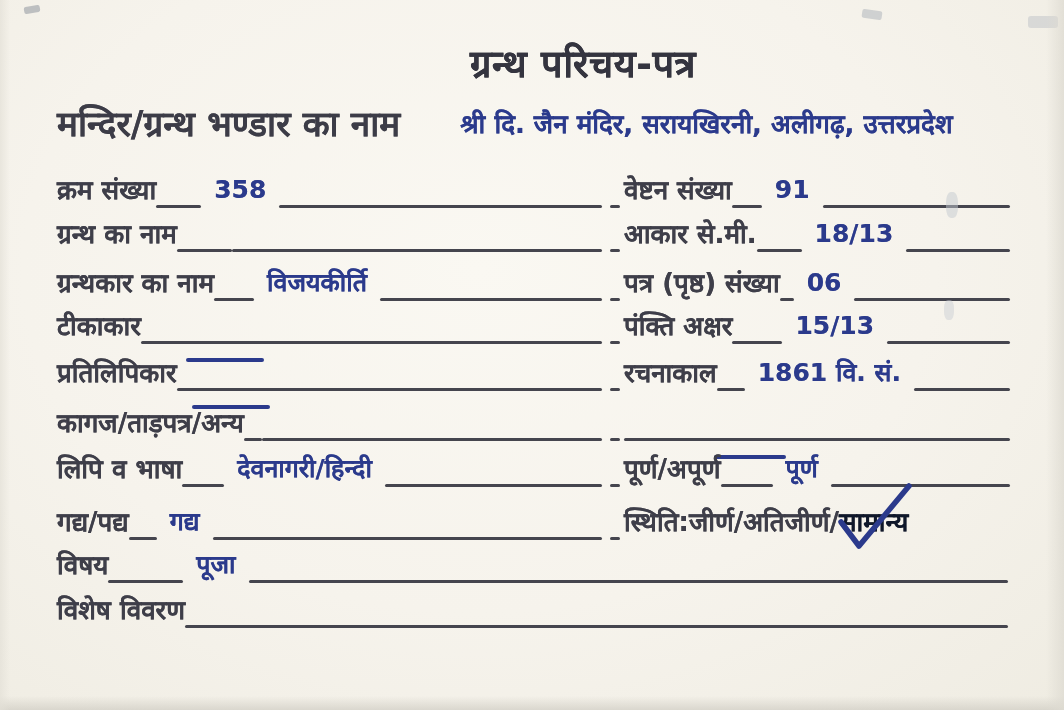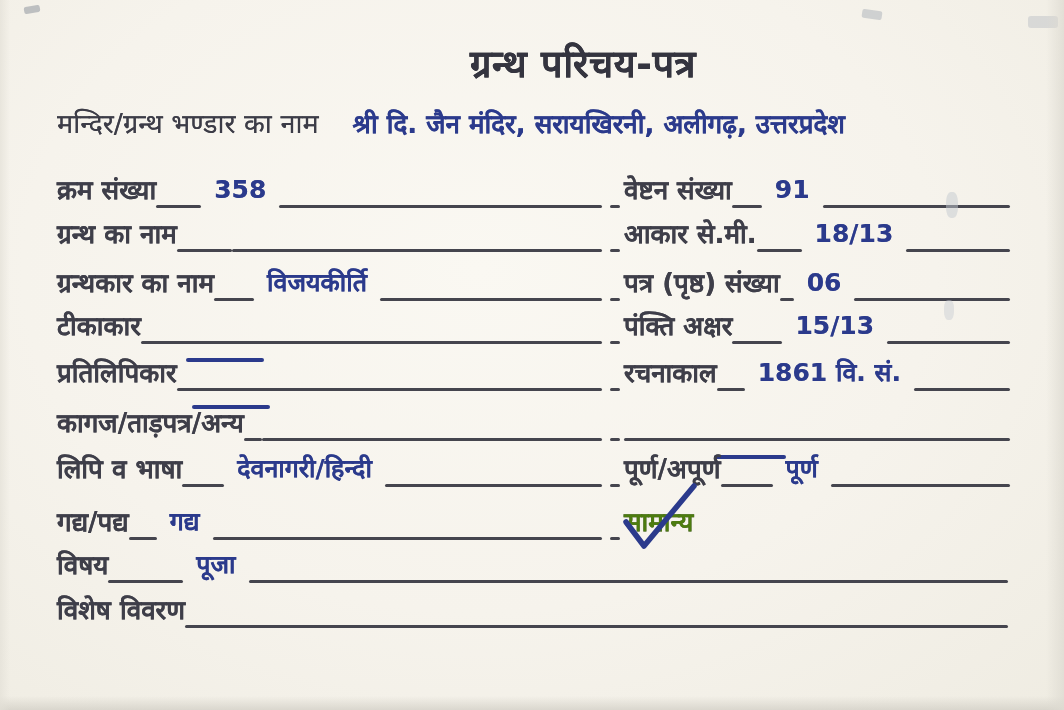--- a/index.html
+++ b/index.html
@@ -11,30 +11,30 @@
   .paper{
     position:absolute;inset:0;
     background:radial-gradient(ellipse at 45% 38%, #faf8f2 0%, #f6f3ec 55%, #efece2 100%);
   }
   .title{
     position:absolute;top:42px;left:583px;transform:translateX(-50%);
     font-size:38px;line-height:44px;font-weight:700;letter-spacing:.5px;
     color:#34343f;white-space:nowrap;text-shadow:0 0 .6px #34343f;
   }
   .hdr{position:absolute;top:106px;left:57px;display:flex;align-items:flex-start;white-space:nowrap;}
-  .hdr-lbl{font-size:27px;line-height:36px;font-weight:400;color:#3c3c47;text-shadow:0 0 .5px rgba(60,60,71,.8);}
-  .hdr-val{font-size:26px;line-height:36px;font-weight:700;color:#2b3a8c;margin-left:34px;text-shadow:0 0 .5px rgba(43,58,140,.7);}
+  .hdr-lbl{font-size:35px;line-height:36px;font-weight:700;color:#3c3c47;text-shadow:0 0 .5px rgba(60,60,71,.8);}
+  .hdr-val{font-size:26px;line-height:36px;font-weight:700;color:#2b3a8c;margin-left:60px;text-shadow:0 0 .5px rgba(43,58,140,.7);}
   .row{position:absolute;display:flex;align-items:flex-end;height:44px;white-space:nowrap;}
   .lbl{font-size:26px;line-height:36px;font-weight:700;color:#3e3e49;text-shadow:0 0 .5px rgba(62,62,73,.8);}
   .val{font-size:25px;line-height:36px;font-weight:700;color:#2b3a8c;margin-top:3px;padding:0 13px;text-shadow:0 0 .5px rgba(43,58,140,.7);}
   .seg{height:3px;background:#45454e;margin-top:11px;border-radius:2px;flex:0 0 auto;}
   .fill{flex:1 1 auto;}
   .rel{position:relative;}
   .nil{position:absolute;top:17px;width:78px;height:4px;background:#2b3a8c;border-radius:2px;}
-  .statuswrap{position:relative;display:inline-block;font-size:26px;line-height:36px;font-weight:700;color:#4d7c0f;text-shadow:0 0 .5px rgba(62,62,73,.8);}
+  .statuswrap{position:relative;display:inline-block;font-size:26px;line-height:36px;font-weight:700;color:#0f172a;text-shadow:0 0 .5px rgba(62,62,73,.8);}
   .check{position:absolute;left:-10px;top:-26px;width:90px;height:78px;overflow:visible;}
   .check polyline{fill:none;stroke:#2b3a8c;stroke-width:5.5;stroke-linecap:round;stroke-linejoin:round;}
   .art{position:absolute;}
 </style>
 </head>
 <body>
 
 <div class="paper"></div>
 
 <div class="title">ग्रन्थ परिचय-पत्र</div>
@@ -160,20 +160,21 @@
 <div class="row" style="top:443px;left:610px;width:400px">
   <span class="seg" style="width:10px;margin-right:4px"></span>
   <span class="lbl">पूर्ण/अपूर्ण</span>
   <span class="seg" style="width:52px"></span>
   <span class="val">पूर्ण</span>
   <span class="seg fill"></span>
 </div>
 
 <div class="row" style="top:496px;left:610px;width:430px">
   <span class="seg" style="width:10px;margin-right:4px"></span>
+  <span class="lbl">स्थिति:जीर्ण/अतिजीर्ण/</span>
   <span class="statuswrap">
     <span>सामान्य</span>
     <svg class="check" viewBox="0 0 90 78">
       <polyline points="12,44 30,68 80,8"></polyline>
     </svg>
   </span>
 </div>
 
 <div class="art" style="left:24px;top:6px;width:16px;height:7px;background:#8f959e;opacity:.55;transform:rotate(-10deg);border-radius:2px"></div>
 <div class="art" style="left:862px;top:10px;width:20px;height:9px;background:#aab0b8;opacity:.5;transform:rotate(8deg);border-radius:2px"></div>

